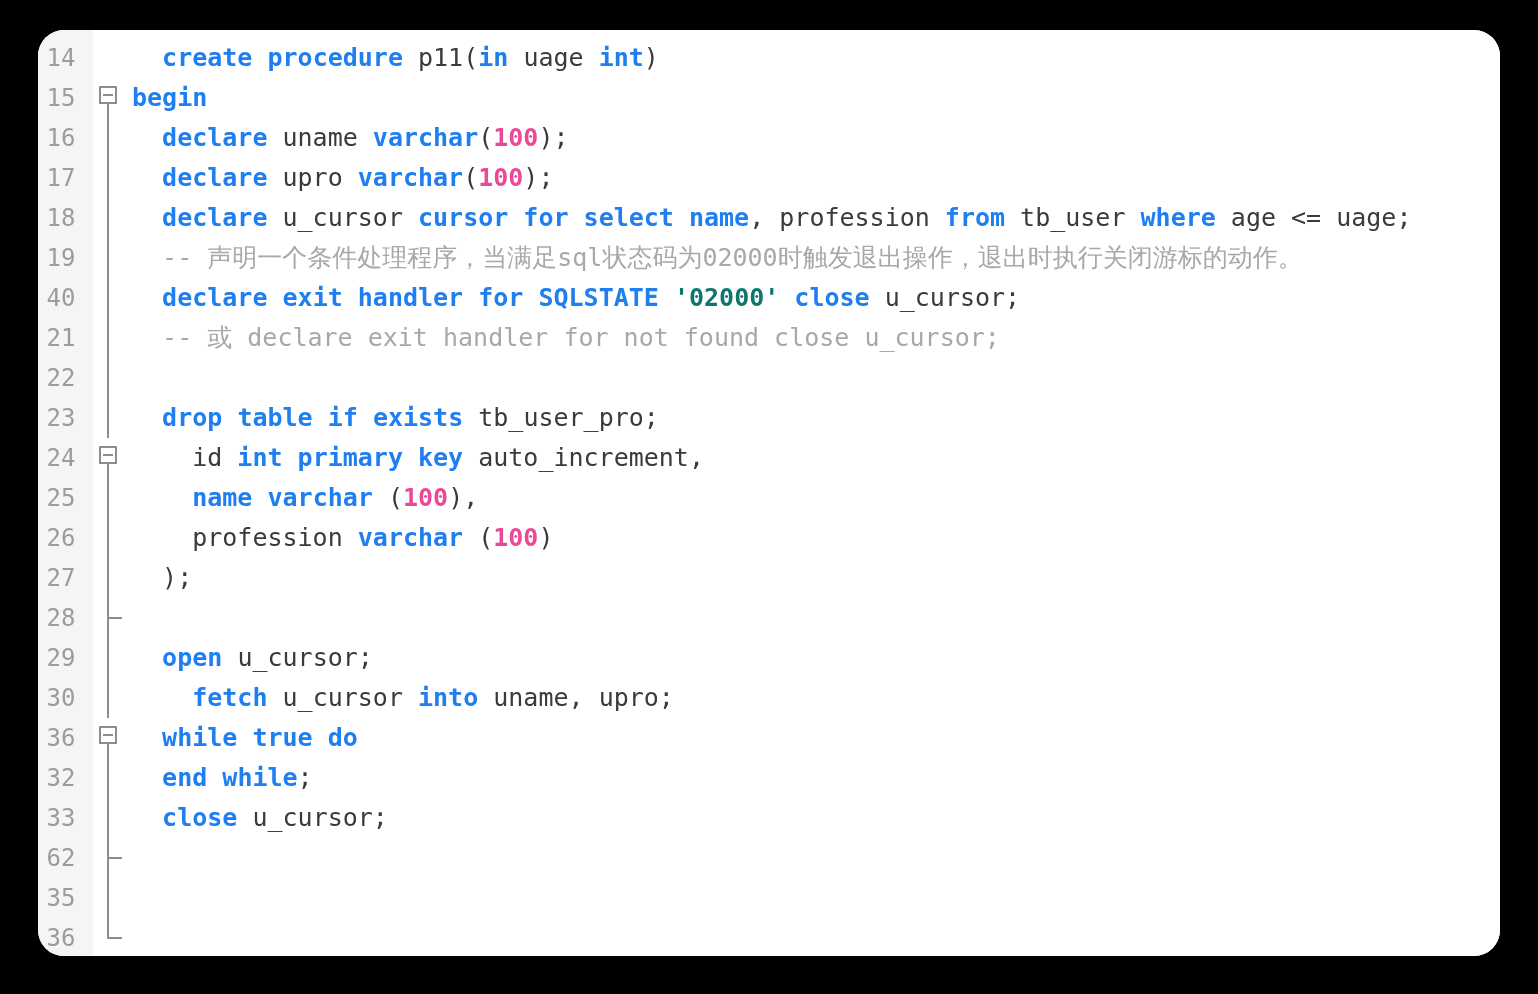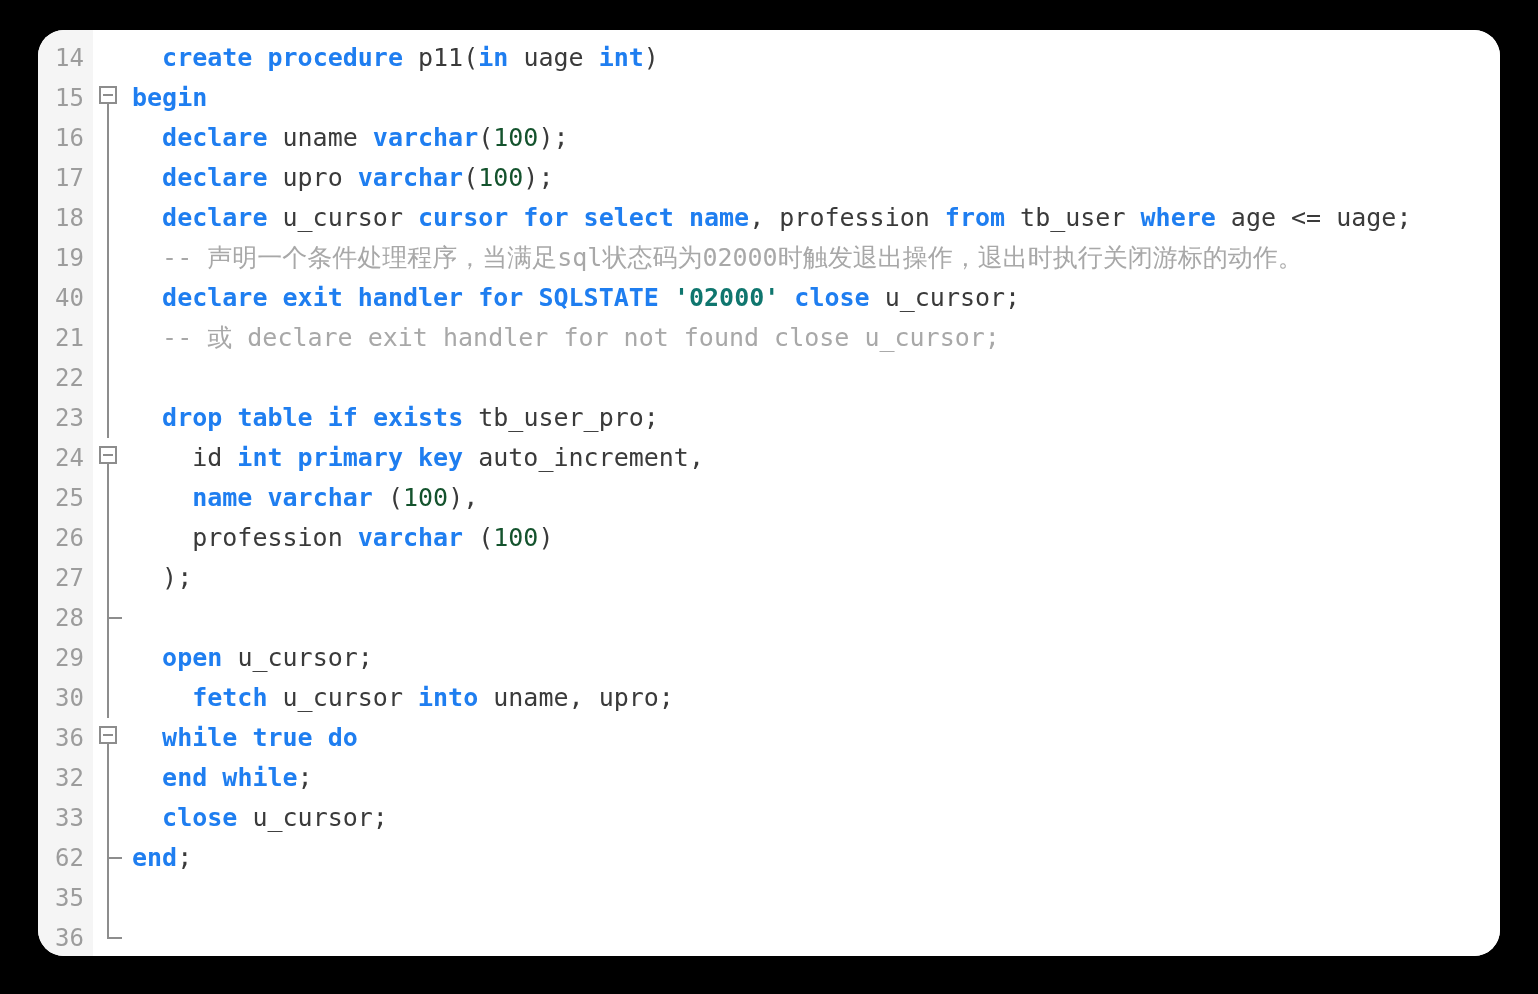--- a/index.html
+++ b/index.html
@@ -30,21 +30,21 @@
   #gutter {
     width: 55px;
     flex: 0 0 55px;
     background: #f5f5f5;
     padding-top: 8px;
     box-sizing: border-box;
   }
   .lineno {
     height: 40px;
     line-height: 40px;
-    text-align: right;
+    text-align: center;
     padding-right: 9px;
     box-sizing: border-box;
     font-size: 24px;
     color: #9c9c9c;
     font-family: "DejaVu Sans Mono", "Liberation Mono", monospace;
     letter-spacing: 0px;
     user-select: none;
   }
 
   
@@ -142,21 +142,21 @@
     height: 40px;
     line-height: 40px;
     font-size: 25px;
     white-space: pre;
     color: #3a3a3a;
     font-family: "DejaVu Sans Mono", "Liberation Mono", monospace;
     padding-left: 9px;
     box-sizing: border-box;
   }
   .kw   { color: #1f7ef0; font-weight: bold; }
-  .num  { color: #14532d; font-weight: normal; }
+  .num  { color: #ec4899; font-weight: bold; }
   .str  { color: #0f766e; font-weight: bold; }
   .cmt  { color: #a8a8a8; }
   .pln  { color: #3a3a3a; }
 </style>
 </head>
 <body>
 
 <div id="editor-window">
 
   <div id="gutter">
@@ -235,16 +235,15 @@
       <div class="codeline"><span class="pln">    id </span><span class="kw">int</span><span class="pln"> </span><span class="kw">primary</span><span class="pln"> </span><span class="kw">key</span><span class="pln"> auto_increment,</span></div>
       <div class="codeline"><span class="pln">    </span><span class="kw">name</span><span class="pln"> </span><span class="kw">varchar</span><span class="pln"> (</span><span class="num">100</span><span class="pln">),</span></div>
       <div class="codeline"><span class="pln">    profession </span><span class="kw">varchar</span><span class="pln"> (</span><span class="num">100</span><span class="pln">)</span></div>
       <div class="codeline"><span class="pln">  );</span></div>
       <div class="codeline"><span class="pln"></span></div>
       <div class="codeline"><span class="pln">  </span><span class="kw">open</span><span class="pln"> u_cursor;</span></div>
       <div class="codeline"><span class="pln">    </span><span class="kw">fetch</span><span class="pln"> u_cursor </span><span class="kw">into</span><span class="pln"> uname, upro;</span></div>
       <div class="codeline"><span class="pln">  </span><span class="kw">while</span><span class="pln"> </span><span class="kw">true</span><span class="pln"> </span><span class="kw">do</span></div>
       <div class="codeline"><span class="pln">  </span><span class="kw">end</span><span class="pln"> </span><span class="kw">while</span><span class="pln">;</span></div>
       <div class="codeline"><span class="pln">  </span><span class="kw">close</span><span class="pln"> u_cursor;</span></div>
-      <div class="codeline"><span class="kw">end</span><span class="pln">;</span></div>
     </div>
 
 </div>
 
 </body></html>

